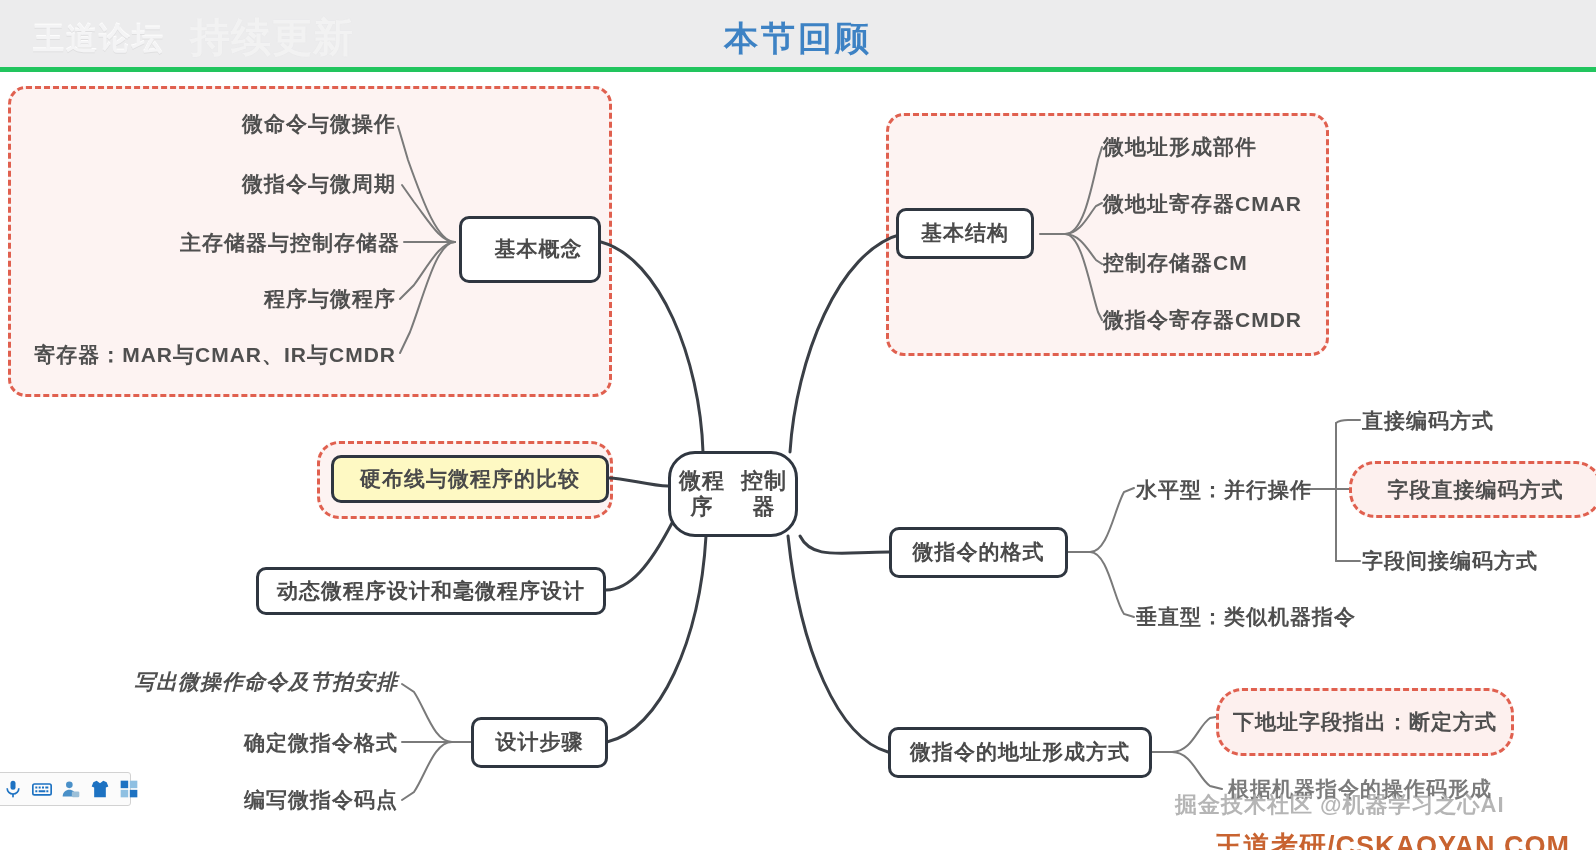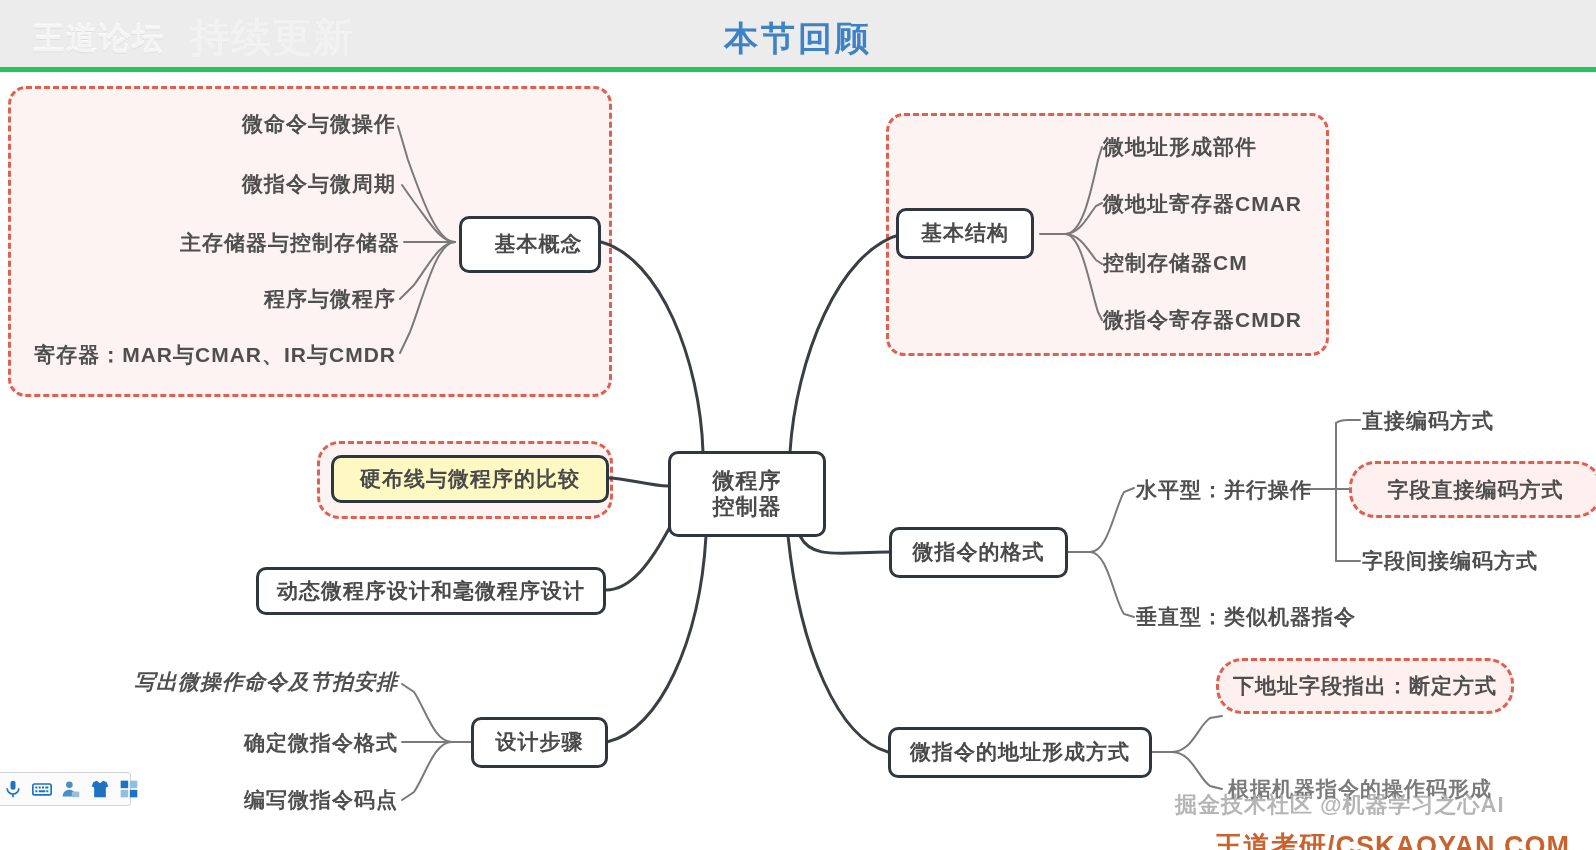--- a/index.html
+++ b/index.html
@@ -179,34 +179,34 @@
       <path d="M1172,752 C1192,752 1198,726 1210,718 L1222,716"></path>
       <path d="M1172,752 C1192,752 1198,778 1210,786 L1222,789"></path>
 
       <path d="M471,742 L452,742"></path>
       <path d="M452,742 C434,742 426,710 414,692 L402,684"></path>
       <path d="M452,742 L402,742"></path>
       <path d="M452,742 C434,742 426,774 414,792 L402,800"></path>
     </g>
   </svg>
 
-  <div class="node" style="left:459px;top:216px;width:142px;height:57px;padding-left:17px;">基本概念</div>
+  <div class="node" style="left:459px;top:216px;width:142px;height:67px;padding-left:17px;">基本概念</div>
   <div class="leaf right-al" style="left:0px;top:110px;width:396px;">微命令与微操作</div>
   <div class="leaf right-al" style="left:0px;top:170px;width:396px;">微指令与微周期</div>
   <div class="leaf right-al" style="left:0px;top:229px;width:400px;">主存储器与控制存储器</div>
   <div class="leaf right-al" style="left:0px;top:285px;width:396px;">程序与微程序</div>
   <div class="leaf right-al" style="left:0px;top:341px;width:396px;">寄存器：MAR与CMAR、IR与CMDR</div>
 
   <div class="node" style="left:896px;top:208px;width:138px;height:51px;">基本结构</div>
   <div class="leaf" style="left:1103px;top:133px;">微地址形成部件</div>
   <div class="leaf" style="left:1103px;top:190px;">微地址寄存器CMAR</div>
   <div class="leaf" style="left:1103px;top:249px;">控制存储器CM</div>
   <div class="leaf" style="left:1103px;top:306px;">微指令寄存器CMDR</div>
 
-  <div class="node center" style="left:668px;top:451px;width:158px;height:86px;flex-direction:column;">
+  <div class="node center" style="left:668px;top:451px;width:130px;height:86px;flex-direction:row;border-radius:27px;">
     <span>微程序</span>
     <span>控制器</span>
   </div>
 
   <div class="node" style="left:331px;top:455px;width:278px;height:48px;background:#fef9c3;">硬布线与微程序的比较</div>
 
   <div class="node" style="left:256px;top:567px;width:350px;height:48px;">动态微程序设计和毫微程序设计</div>
 
   <div class="node" style="left:471px;top:717px;width:137px;height:51px;">设计步骤</div>
   <div class="leaf right-al" style="left:0px;top:668px;width:398px;font-style:italic;">写出微操作命令及节拍安排</div>
@@ -218,21 +218,21 @@
   <div class="leaf" style="left:1136px;top:603px;">垂直型：类似机器指令</div>
 
   <div class="leaf" style="left:1362px;top:407px;">直接编码方式</div>
 
   <div class="hl-inline" style="left:1349px;top:461px;width:253px;height:57px;">字段直接编码方式</div>
 
   <div class="leaf" style="left:1362px;top:547px;">字段间接编码方式</div>
 
   <div class="node" style="left:888px;top:727px;width:264px;height:51px;">微指令的地址形成方式</div>
 
-  <div class="hl-inline" style="left:1216px;top:658px;width:298px;height:56px;">下地址字段指出：断定方式</div>
+  <div class="hl-inline" style="left:1216px;top:688px;width:298px;height:68px;">下地址字段指出：断定方式</div>
 
   <div class="leaf" style="left:1228px;top:775px;opacity:.75;">根据机器指令的操作码形成</div>
 
   <div id="wm-main">掘金技术社区 @机器学习之心AI</div>
   <div id="wm-orange">王道考研/CSKAOYAN.COM</div>
 
   <div id="ime-bar">
     <span>
       <svg class="ime-ic" viewBox="0 0 24 24" fill="#1d72c2">
         <rect x="9" y="2" width="6" height="11" rx="3"></rect>

